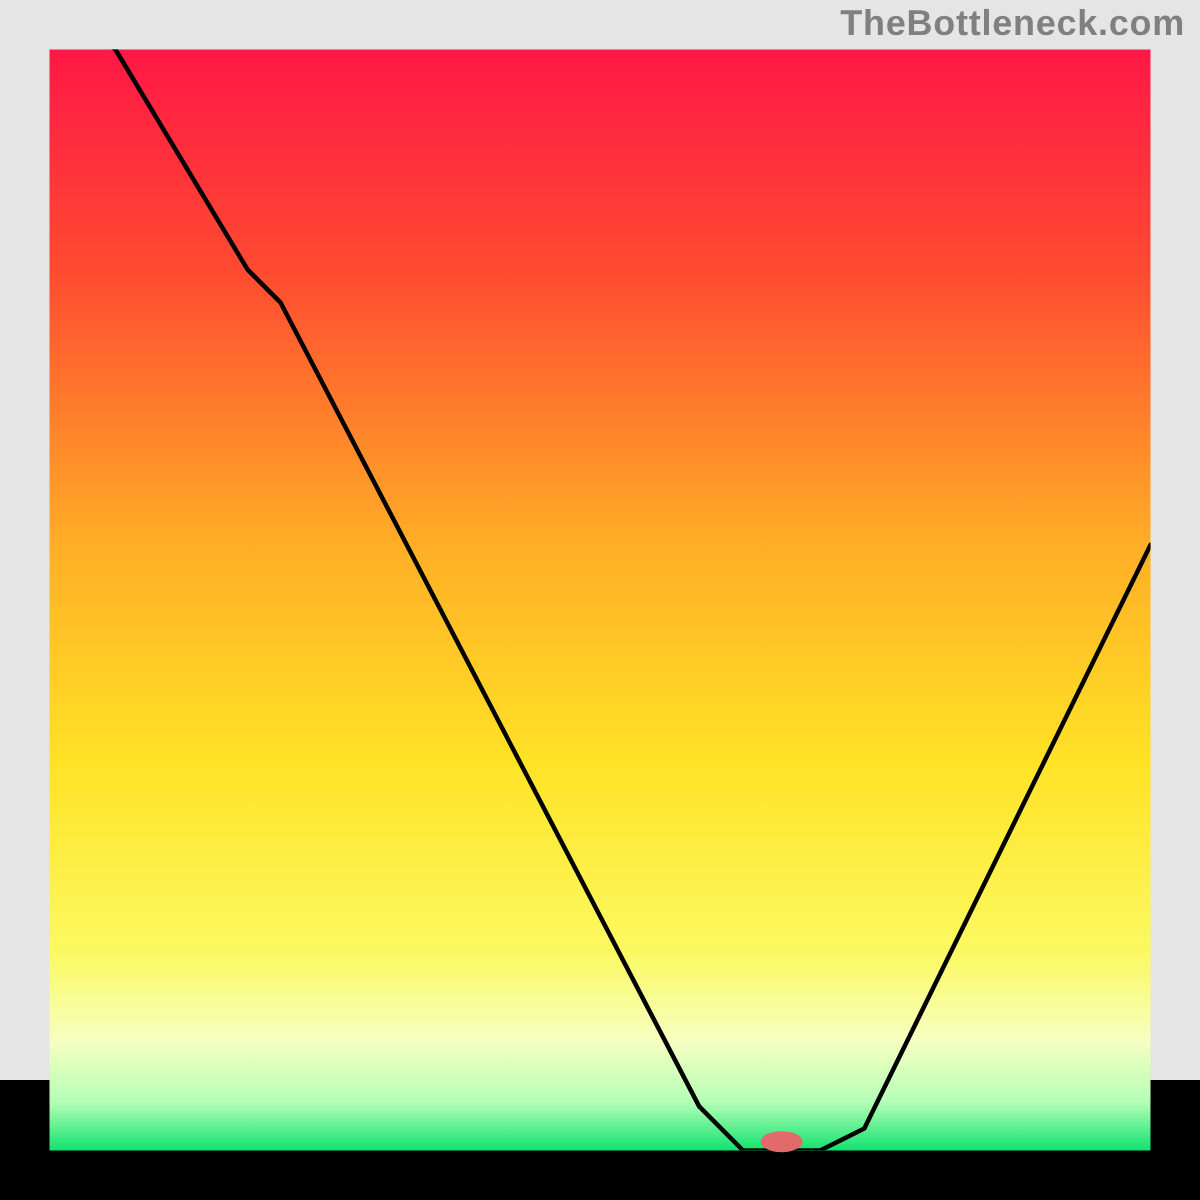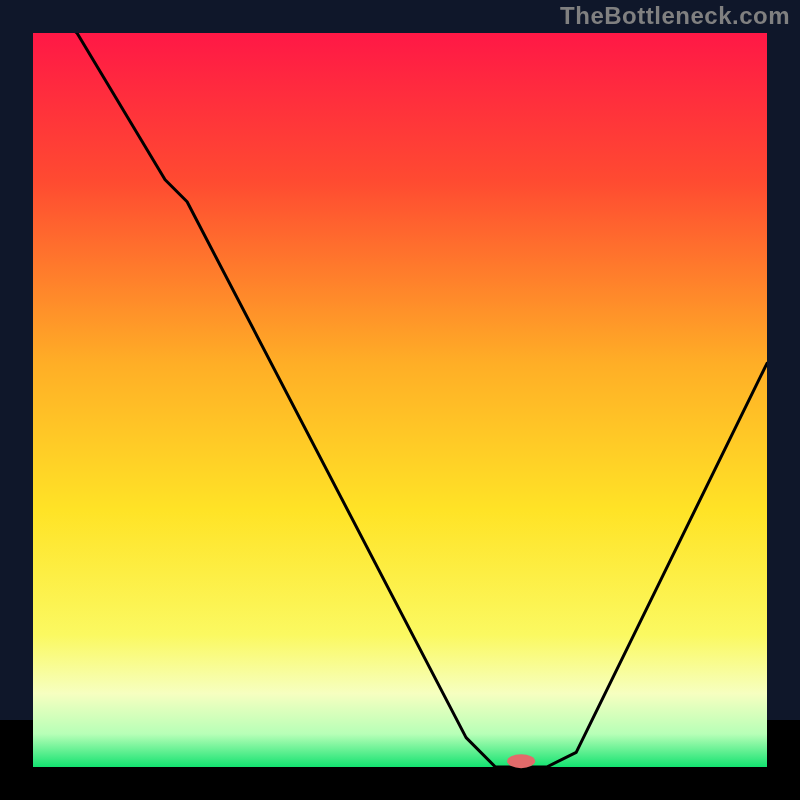--- a/index.html
+++ b/index.html
@@ -7,21 +7,21 @@
     padding: 0;
     width: 800px;
     height: 800px;
     background: #000;
     overflow: hidden;
   }
   .outer {
     position: relative;
     width: 800px;
     height: 720px;
-    background: #0f172a;
+    background: #e5e5e5;
   }
   .watermark {
     position: absolute;
     top: 2px;
     right: 10px;
     color: #808080;
     font-family: Arial, Helvetica, sans-serif;
     font-size: 24px;
     font-weight: 600;
     letter-spacing: 0.5px;

